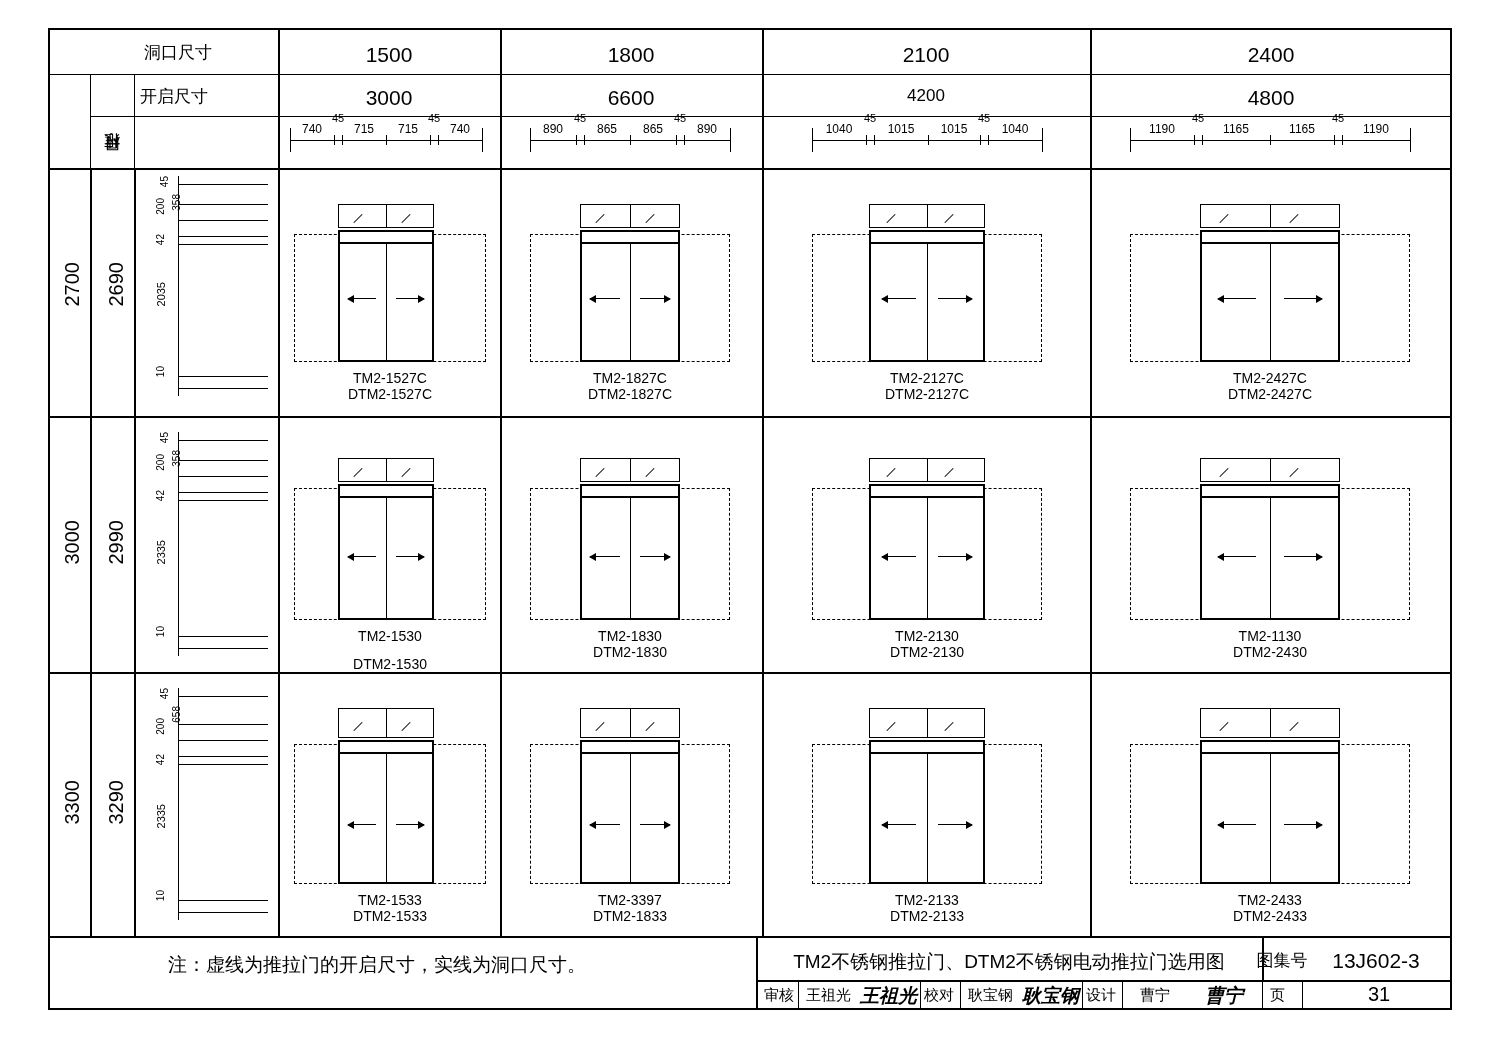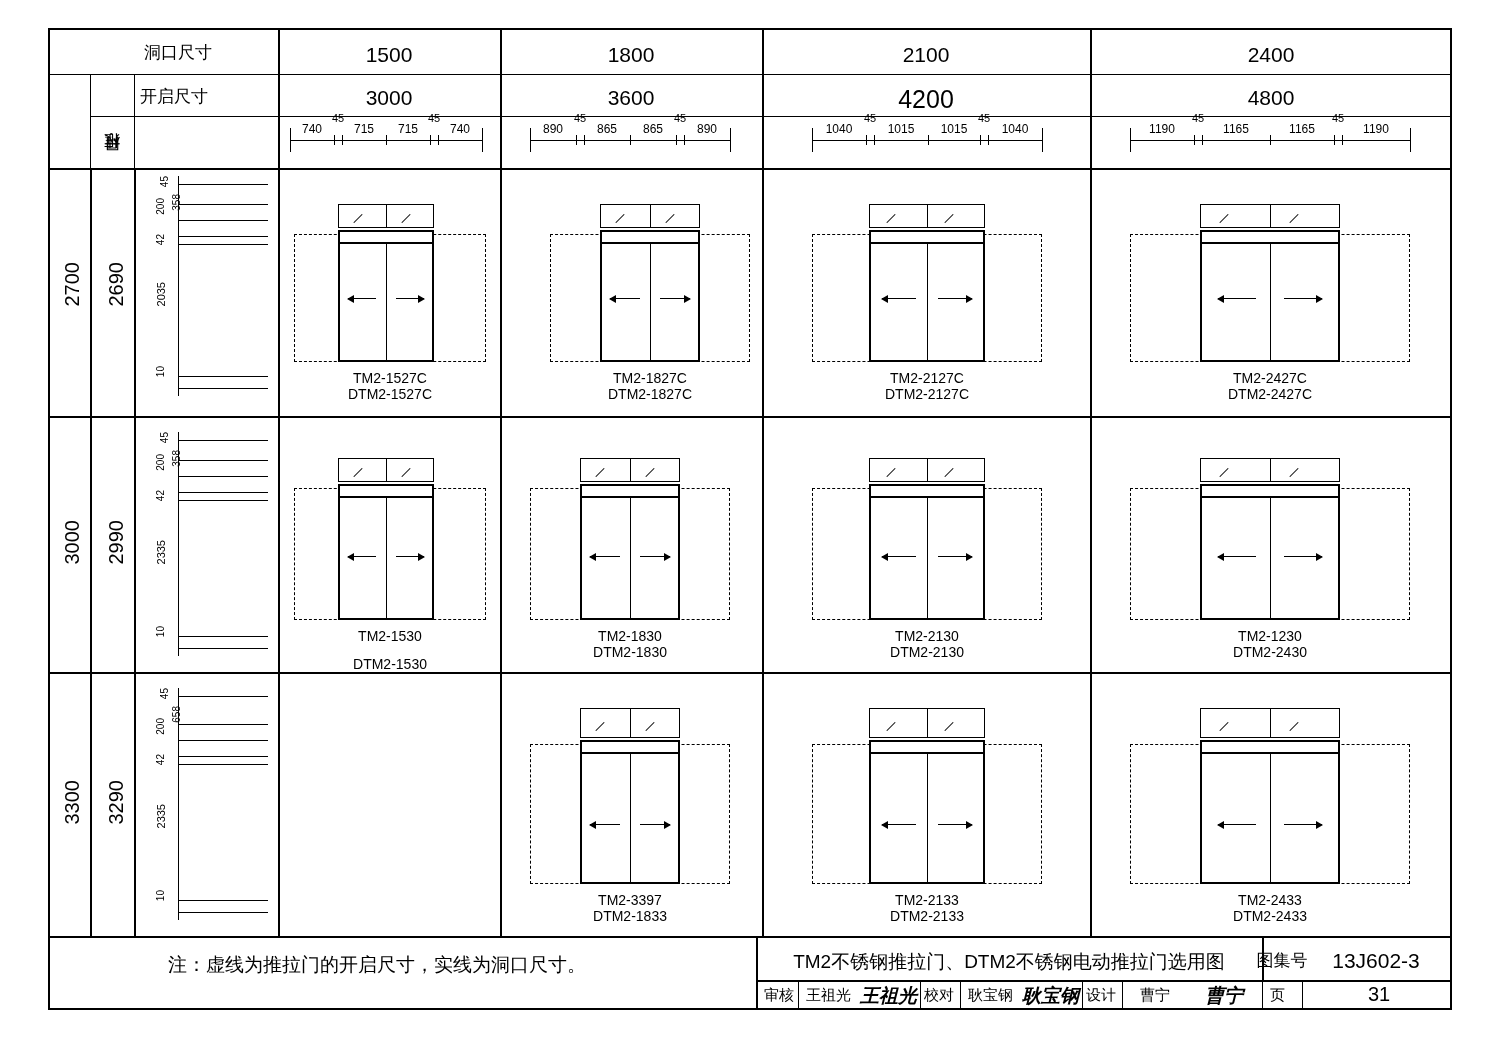--- a/index.html
+++ b/index.html
@@ -81,22 +81,22 @@
   <div class="lbl c" style="left:178px;top:44px;">洞口尺寸</div>
   <div class="lbl" style="left:140px;top:88px;">开启尺寸</div>
   <div class="lbl vert" style="left:104px;top:86px;height:76px;font-size:16px;">框口尺寸</div>
 
   <div class="lbl c" style="left:389px;top:44px;font-size:21px;">1500</div>
   <div class="lbl c" style="left:631px;top:44px;font-size:21px;">1800</div>
   <div class="lbl c" style="left:926px;top:44px;font-size:21px;">2100</div>
   <div class="lbl c" style="left:1271px;top:44px;font-size:21px;">2400</div>
 
   <div class="lbl c" style="left:389px;top:87px;font-size:21px;">3000</div>
-  <div class="lbl c" style="left:631px;top:87px;font-size:21px;">3600</div>
-  <div class="lbl c" style="left:926px;top:87px;font-size:25px;">4200</div>
+  <div class="lbl c" style="left:631px;top:87px;font-size:21px;">6600</div>
+  <div class="lbl c" style="left:926px;top:87px;font-size:17px;">4200</div>
   <div class="lbl c" style="left:1271px;top:87px;font-size:21px;">4800</div>
 
   <div class="cell" style="left:290px;top:140px;width:200px;">
     <div class="dimline" style="left:0;top:0;width:192px;"></div>
     <div class="tick" style="left:0;"></div>
       <div class="tick" style="left:44px;"></div>
     <div class="tick" style="left:52px;"></div>
       <div class="tick" style="left:96px;"></div>
     <div class="tick" style="left:140px;"></div>
       <div class="tick" style="left:148px;"></div>
@@ -234,21 +234,21 @@
       <div class="hatch" style="left:110px;top:22px;"></div>
     <div class="solid" style="left:48px;top:34px;width:96px;height:132px;"></div>
     <div class="hl2" style="left:48px;top:46px;width:96px;"></div>
     <div class="vl" style="left:96px;top:46px;height:120px;"></div>
     <div class="arrowL" style="left:58px;top:102px;width:28px;"></div>
     <div class="arrowR" style="left:106px;top:102px;width:28px;"></div>
     <div class="cap" style="top:174px;">TM2-1527C</div>
     <div class="cap" style="top:190px;">DTM2-1527C</div>
   </div>
 
-  <div class="cell" style="left:550px;top:196px;width:200px;height:215px;">
+  <div class="cell" style="left:530px;top:196px;width:200px;height:215px;">
     <div class="dash" style="left:0px;top:38px;width:200px;height:128px;"></div>
     <div class="thin" style="left:50px;top:8px;width:100px;height:24px;"></div>
     <div class="vl" style="left:100px;top:8px;height:24px;"></div>
     <div class="hatch" style="left:64px;top:22px;"></div>
       <div class="hatch" style="left:114px;top:22px;"></div>
     <div class="solid" style="left:50px;top:34px;width:100px;height:132px;"></div>
     <div class="hl2" style="left:50px;top:46px;width:100px;"></div>
     <div class="vl" style="left:100px;top:46px;height:120px;"></div>
     <div class="arrowL" style="left:60px;top:102px;width:30px;"></div>
     <div class="arrowR" style="left:110px;top:102px;width:30px;"></div>
@@ -335,24 +335,38 @@
     <div class="dash" style="left:0px;top:38px;width:280px;height:132px;"></div>
     <div class="thin" style="left:70px;top:8px;width:140px;height:24px;"></div>
     <div class="vl" style="left:140px;top:8px;height:24px;"></div>
     <div class="hatch" style="left:88px;top:22px;"></div>
       <div class="hatch" style="left:158px;top:22px;"></div>
     <div class="solid" style="left:70px;top:34px;width:140px;height:136px;"></div>
     <div class="hl2" style="left:70px;top:46px;width:140px;"></div>
     <div class="vl" style="left:140px;top:46px;height:124px;"></div>
     <div class="arrowL" style="left:88px;top:106px;width:38px;"></div>
     <div class="arrowR" style="left:154px;top:106px;width:38px;"></div>
-    <div class="cap" style="top:178px;">TM2-1230</div>
+    <div class="cap" style="top:178px;">TM2-1130</div>
     <div class="cap" style="top:194px;">DTM2-2430</div>
   </div>
 
+  <div class="cell" style="left:290px;top:700px;width:200px;height:228px;">
+    <div class="dash" style="left:4px;top:44px;width:192px;height:140px;"></div>
+    <div class="thin" style="left:48px;top:8px;width:96px;height:30px;"></div>
+    <div class="vl" style="left:96px;top:8px;height:30px;"></div>
+    <div class="hatch" style="left:62px;top:26px;"></div>
+      <div class="hatch" style="left:110px;top:26px;"></div>
+    <div class="solid" style="left:48px;top:40px;width:96px;height:144px;"></div>
+    <div class="hl2" style="left:48px;top:52px;width:96px;"></div>
+    <div class="vl" style="left:96px;top:52px;height:132px;"></div>
+    <div class="arrowL" style="left:58px;top:124px;width:28px;"></div>
+    <div class="arrowR" style="left:106px;top:124px;width:28px;"></div>
+    <div class="cap" style="top:192px;">TM2-1533</div>
+    <div class="cap" style="top:208px;">DTM2-1533</div>
+  </div>
 
   <div class="cell" style="left:530px;top:700px;width:200px;height:228px;">
     <div class="dash" style="left:0px;top:44px;width:200px;height:140px;"></div>
     <div class="thin" style="left:50px;top:8px;width:100px;height:30px;"></div>
     <div class="vl" style="left:100px;top:8px;height:30px;"></div>
     <div class="hatch" style="left:64px;top:26px;"></div>
       <div class="hatch" style="left:114px;top:26px;"></div>
     <div class="solid" style="left:50px;top:40px;width:100px;height:144px;"></div>
     <div class="hl2" style="left:50px;top:52px;width:100px;"></div>
     <div class="vl" style="left:100px;top:52px;height:132px;"></div>

